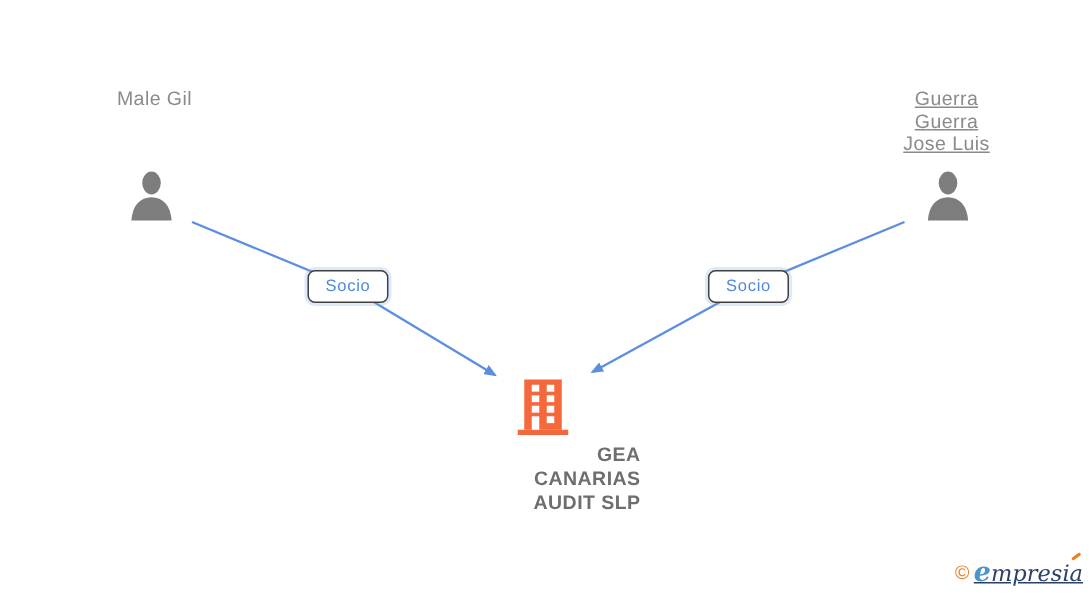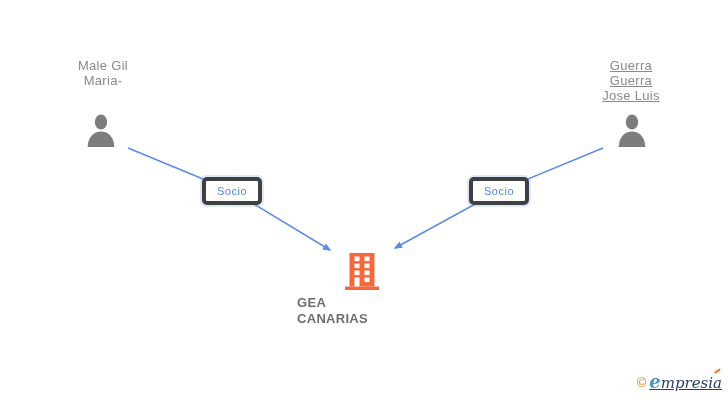--- a/index.html
+++ b/index.html
@@ -20,32 +20,32 @@
     line-height:15px;
     letter-spacing:.3px;
   }
   .person-icon{position:absolute;width:32px;height:34px;}
   .person-icon svg{display:block;width:100%;height:100%;}
   .company-icon{position:absolute;width:34px;height:38px;}
   .company-icon svg{display:block;width:100%;height:100%;}
   .company-label{
     position:absolute;
     width:130px;
-    text-align:left;
+    text-align:right;
     color:#6e6e6e;
     font-size:13px;
     font-weight:bold;
     line-height:16px;
     letter-spacing:.3px;
   }
   .edge-label{
     position:absolute;
     transform:translate(-50%,-50%);
     background:#ffffff;
-    border:4px solid #404040;
+    border:1px solid #404040;
     border-radius:5px;
     box-shadow:0 0 0 2px rgba(133,172,232,.28);
     color:#4e86e0;
     font-size:11px;
     letter-spacing:.5px;
     padding:4px 11px;
     cursor:pointer;
   }
   .footer-logo{
     position:absolute;
@@ -94,21 +94,20 @@
     <g stroke="#5b8de2" stroke-width="1.5" fill="none">
       <path d="M128,148 L232,191"></path>
       <path d="M232,191 L330,250" marker-end="url(#arrow)"></path>
       <path d="M603,148 L499,191"></path>
       <path d="M499,191 L395,248" marker-end="url(#arrow)"></path>
     </g>
   </svg>
 
   <div class="node-label" style="left:38px;top:58px;">
     <div>Male Gil</div>
-    <div>Maria-</div>
   </div>
   <div class="person-icon" style="left:85px;top:114px;">
     <svg viewBox="0 0 32 34">
       <ellipse cx="16" cy="8" rx="6.2" ry="7.6" fill="#7d7d7d"></ellipse>
       <path d="M16,17.5 C8.5,17.5 3.2,23 2.6,33 L29.4,33 C28.8,23 23.5,17.5 16,17.5 Z" fill="#7d7d7d"></path>
     </svg>
   </div>
 
   <div class="node-label" style="left:566px;top:58px;text-decoration:underline;">
     <div>Guerra</div>
@@ -137,19 +136,20 @@
         <rect x="9.5" y="18.5" width="5" height="4.6"></rect>
         <rect x="19.5" y="18.5" width="5" height="4.6"></rect>
         <rect x="9.5" y="25.5" width="5" height="9"></rect>
         <rect x="19.5" y="25.5" width="5" height="4.6"></rect>
       </g>
     </svg>
   </div>
   <div class="company-label" style="left:297px;top:295px;">
     <div>GEA</div>
     <div>CANARIAS</div>
+    <div>AUDIT SLP</div>
   </div>
 
   <div class="footer-logo">
     <span class="copyright">©</span><span class="brand-wrap"><span class="brand-initial">e</span><span>mpresia</span><span class="logo-accent"></span></span>
   </div>
 
 </div>
 
 </body></html>

